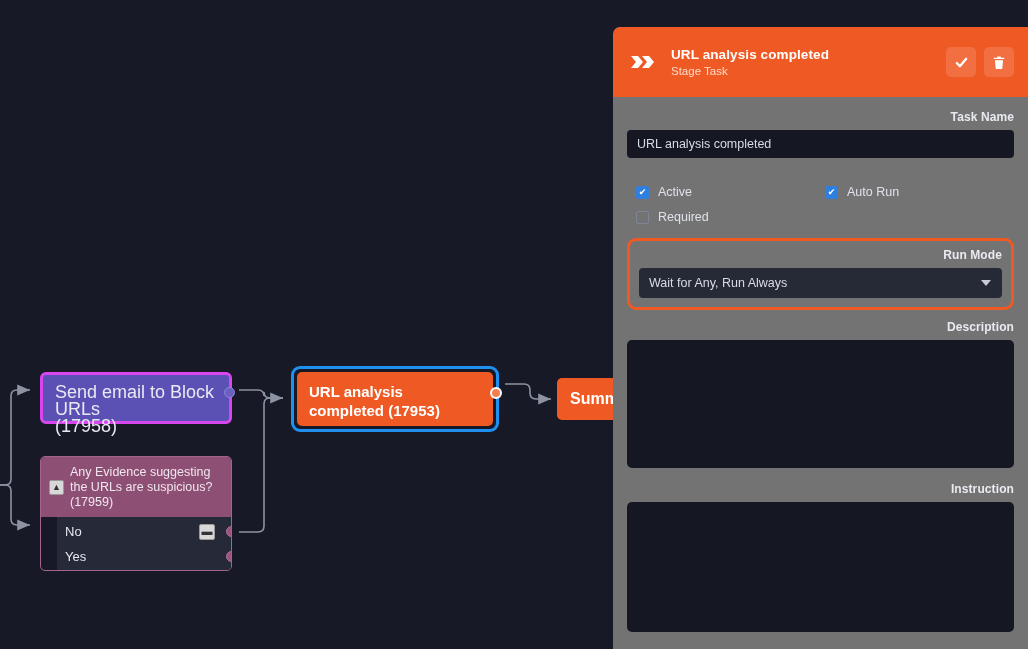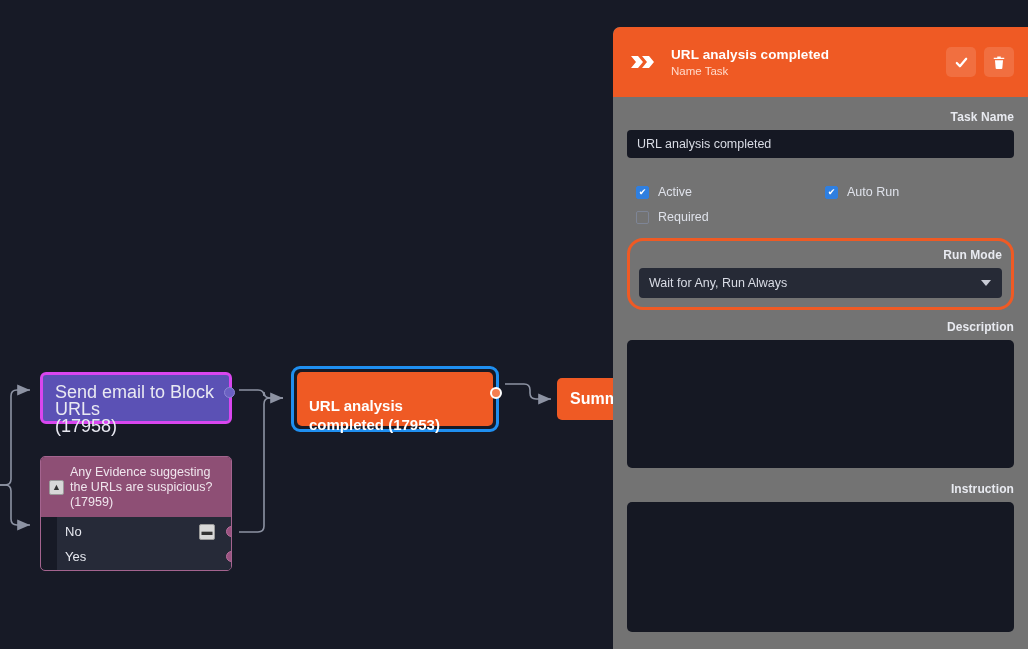--- a/index.html
+++ b/index.html
@@ -68,21 +68,21 @@
 
   .node-orange-wrap {
     left: 291px; top: 366px; width: 208px; height: 66px;
     border: 3px solid #1f8ff0; border-radius: 9px;
     padding: 3px;
   }
   .node-orange {
     width: 100%; height: 100%;
     background: #ef5a24; border-radius: 5px;
     color: #ffffff; font-weight: bold; font-size: 15px; line-height: 19px;
-    padding: 24px 12px;
+    padding: 10px 12px;
     position: relative;
   }
   .port-orange { background: #f57e50; border: 2px solid #ffffff; right: -9px; top: 15px;
     width: 12px; height: 12px; }
 
   .node-summary {
     left: 557px; top: 378px; width: 120px; height: 42px;
     background: #ef5a24; border-radius: 5px;
     color: #ffffff; font-weight: bold; font-size: 16px;
     display: flex; align-items: center; padding: 0 13px;
@@ -141,21 +141,21 @@
   }
   .cbox.checked { background: #2f7fe0; border-color: #2f7fe0; }
   .cbox.checked::after {
     content: "✔"; color: #fff; font-size: 9px; line-height: 1;
   }
   .check-label { color: #dfe2ea; font-size: 12.5px; }
 
   .runmode-block {
     margin-top: 14px;
     border: 3px solid #ef5a24;
-    border-radius: 16px;
+    border-radius: 9px;
     padding: 7px 9px 9px 9px;
   }
   .select-wrap { position: relative; }
   .select-box {
     width: 100%; height: 30px;
     background: #262a36; border-radius: 4px;
     color: #d9dce5; font-size: 12.5px;
     display: flex; align-items: center; padding: 0 10px;
   }
   .select-caret {
@@ -244,21 +244,21 @@
 
     <div class="panel-header">
       <span class="stage-icon">
         <svg width="26" height="16" viewBox="0 0 26 16" fill="currentColor">
           <path d="M0,2 L7,2 L12,8 L7,14 L0,14 L5,8 Z"></path>
           <path d="M11,2 L18,2 L23,8 L18,14 L11,14 L16,8 Z"></path>
         </svg>
       </span>
       <span class="header-texts">
         <div class="header-title">URL analysis completed</div>
-        <div class="header-sub">Name Task</div>
+        <div class="header-sub">Stage Task</div>
       </span>
       <span class="hbtn">
         <svg width="15" height="15" viewBox="0 0 16 16" fill="none" stroke="currentColor" stroke-width="2.4" stroke-linecap="round" stroke-linejoin="round">
           <path d="M3,8.5 L6.3,12 L13,4"></path>
         </svg>
       </span>
       <span class="hbtn">
         <svg width="14" height="15" viewBox="0 0 16 16" fill="currentColor">
           <path d="M6,1 h4 v1.5 h4 v1.6 H2 V2.5 h4 Z"></path>
           <path d="M3.4,5.3 h9.2 l-0.8,9.2 a1,1 0 0 1 -1,0.9 H5.2 a1,1 0 0 1 -1,-0.9 Z"></path>

